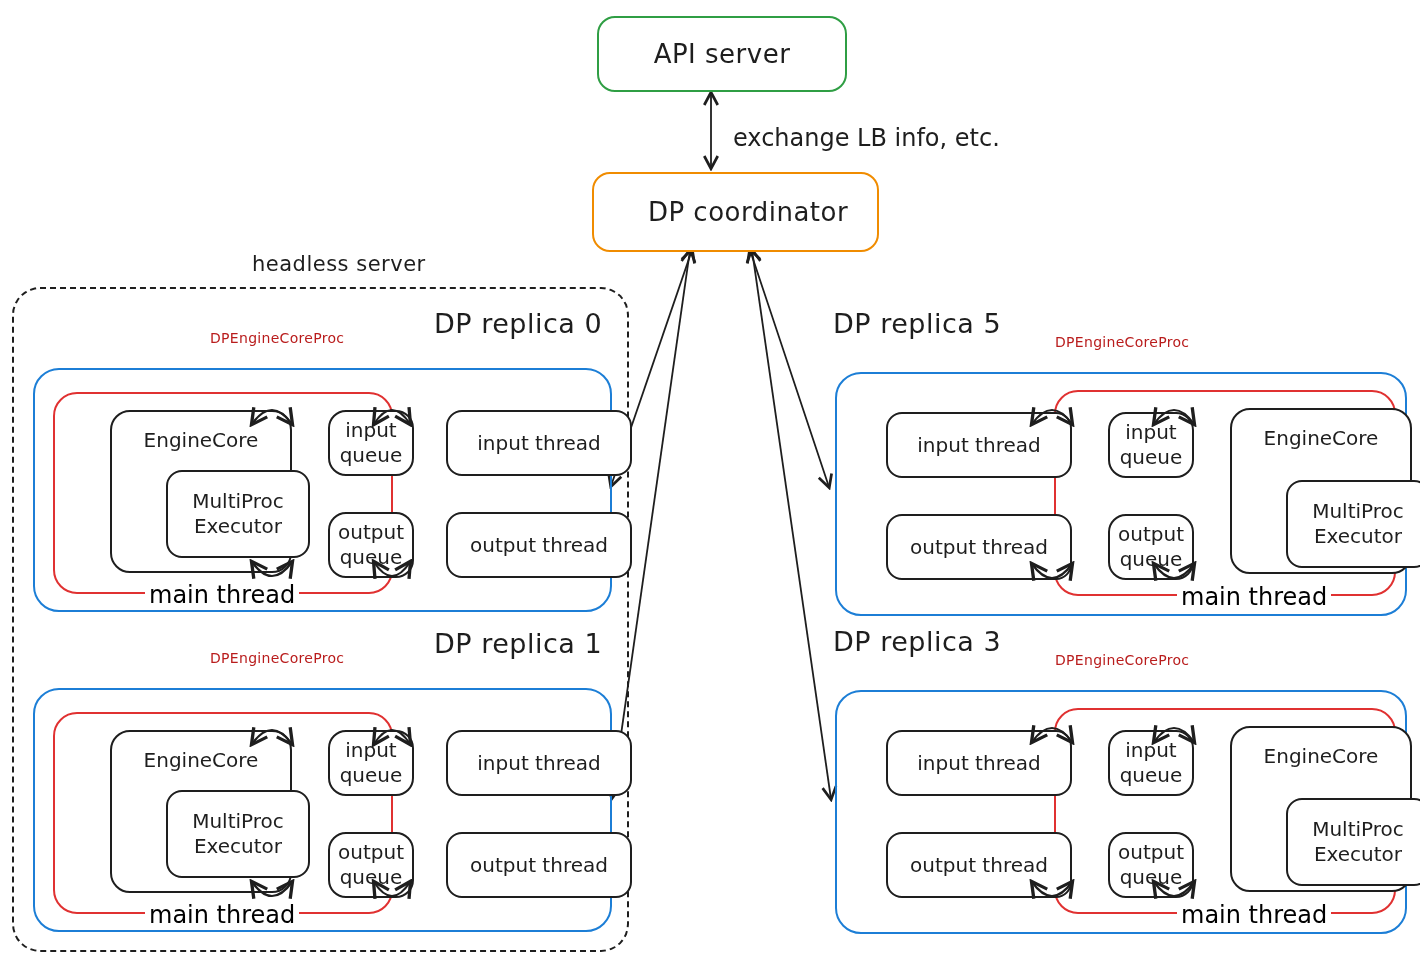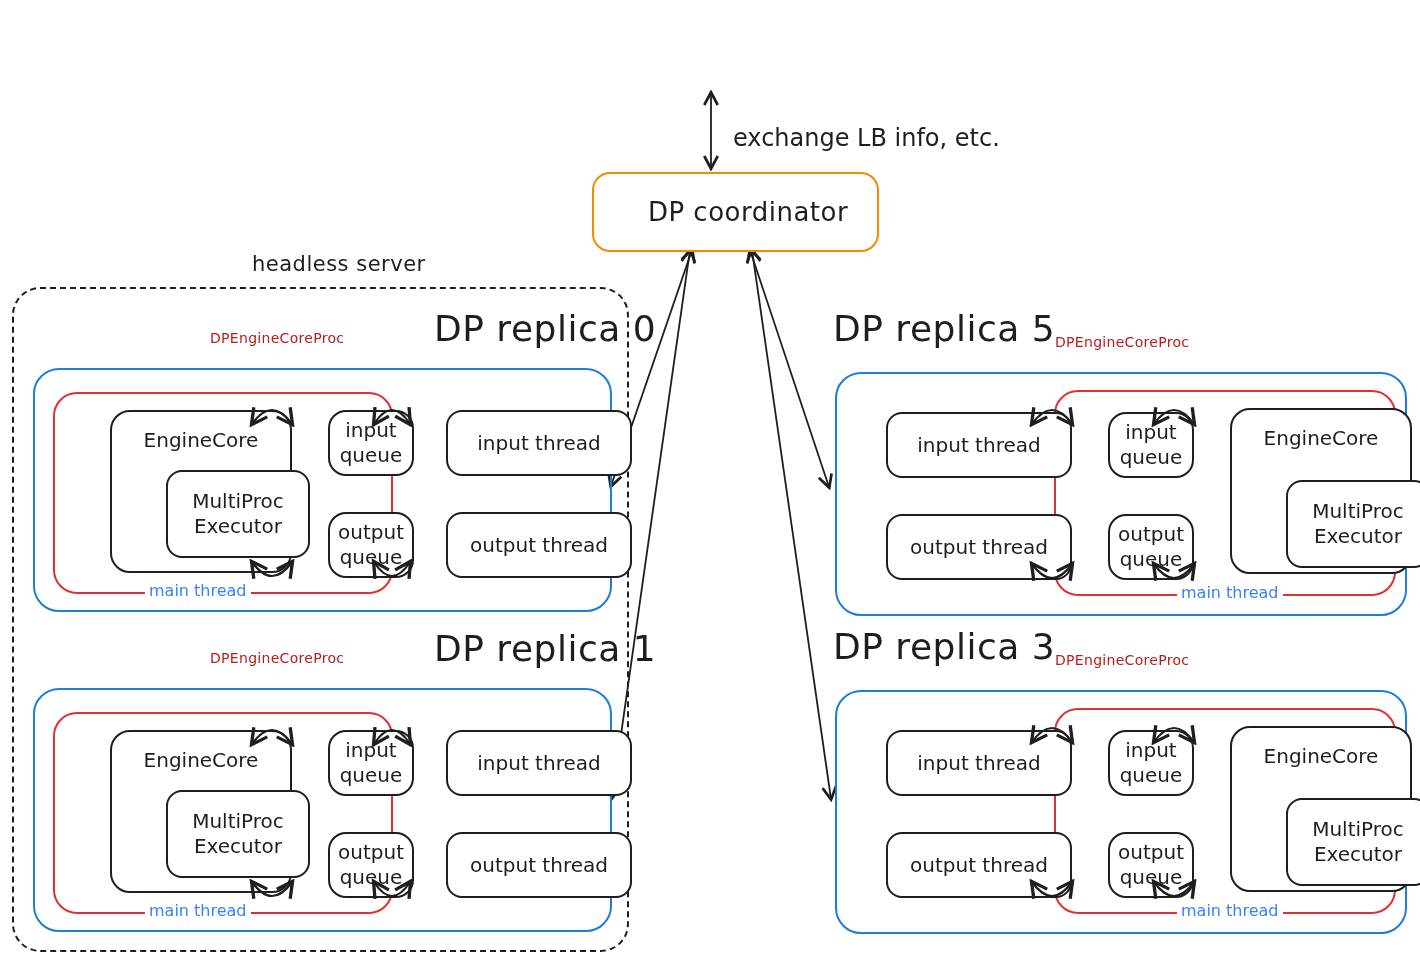--- a/index.html
+++ b/index.html
@@ -27,33 +27,33 @@
     border:2px dashed #1e1e1e;border-radius:28px;
   }
 
   
   .replica{
     position:absolute;width:575px;height:240px;
     border:2.5px solid #1c7ed6;border-radius:26px;background:transparent;
   }
   .replica.lb{width:568px;}
 
-  .replica-title{position:absolute;font-size:36px;letter-spacing:.5px;white-space:nowrap;}
+  .replica-title{position:absolute;font-size:27px;letter-spacing:.5px;white-space:nowrap;}
   .la .replica-title{left:399px;top:-62px;}
   .lb .replica-title{left:-4px;top:-66px;}
 
   .proc-label{position:absolute;font-size:14px;color:#b91c1c;white-space:nowrap;letter-spacing:.3px;}
   .la .proc-label{left:175px;top:-40px;}
   .lb .proc-label{left:218px;top:-40px;}
 
   .red-frame{position:absolute;border:2.5px solid #e03131;border-radius:24px;}
   .la .red-frame{left:18px;top:22px;width:336px;height:198px;}
   .lb .red-frame{left:217px;top:16px;width:338px;height:202px;}
 
-  .mt-label{position:absolute;color:#3b82f6;font-size:16px;white-space:nowrap;background:#fff;line-height:1.1;padding:0 4px;}
+  .mt-label{position:absolute;color:#000000;font-size:24px;white-space:nowrap;background:#fff;line-height:1.1;padding:0 4px;}
   .la .mt-label{left:110px;top:212px;}
   .lb .mt-label{left:340px;top:210px;}
 
   .box{
     position:absolute;display:flex;align-items:center;justify-content:center;
     background:#fff;border:2.5px solid #1e1e1e;
     font-size:20px;text-align:center;line-height:1.25;margin-left:36px;
   }
   .engine{border-radius:20px;align-items:flex-start;}
   .la .engine{left:39px;top:40px;width:178px;height:159px;}
@@ -92,20 +92,23 @@
         <path d="M2,1.5 L10.5,6 L2,10.5" fill="none" stroke="#1e1e1e" stroke-width="1.7"></path>
       </marker>
     </defs>
     <path d="M 711 93 L 711 168" marker-start="url(#arrowV)" marker-end="url(#arrowV)"></path>
     <path d="M 692 250 L 611 486" marker-start="url(#arrowV)" marker-end="url(#arrowV)"></path>
     <path d="M 690 250 L 612 798" marker-start="url(#arrowV)" marker-end="url(#arrowV)"></path>
     <path d="M 750 250 L 829 487" marker-start="url(#arrowV)" marker-end="url(#arrowV)"></path>
     <path d="M 752 250 L 831 799" marker-start="url(#arrowV)" marker-end="url(#arrowV)"></path>
   </svg>
 
+  <div id="api-box" class="node">
+    <span>API server</span>
+  </div>
 
   <div id="link-label" class="free-label">exchange LB info, etc.</div>
 
   <div id="coord-box" class="node">
     <span>DP coordinator</span>
   </div>
 
   <div id="headless-label" class="free-label">headless server</div>
   <div id="dashed-box"></div>
 

